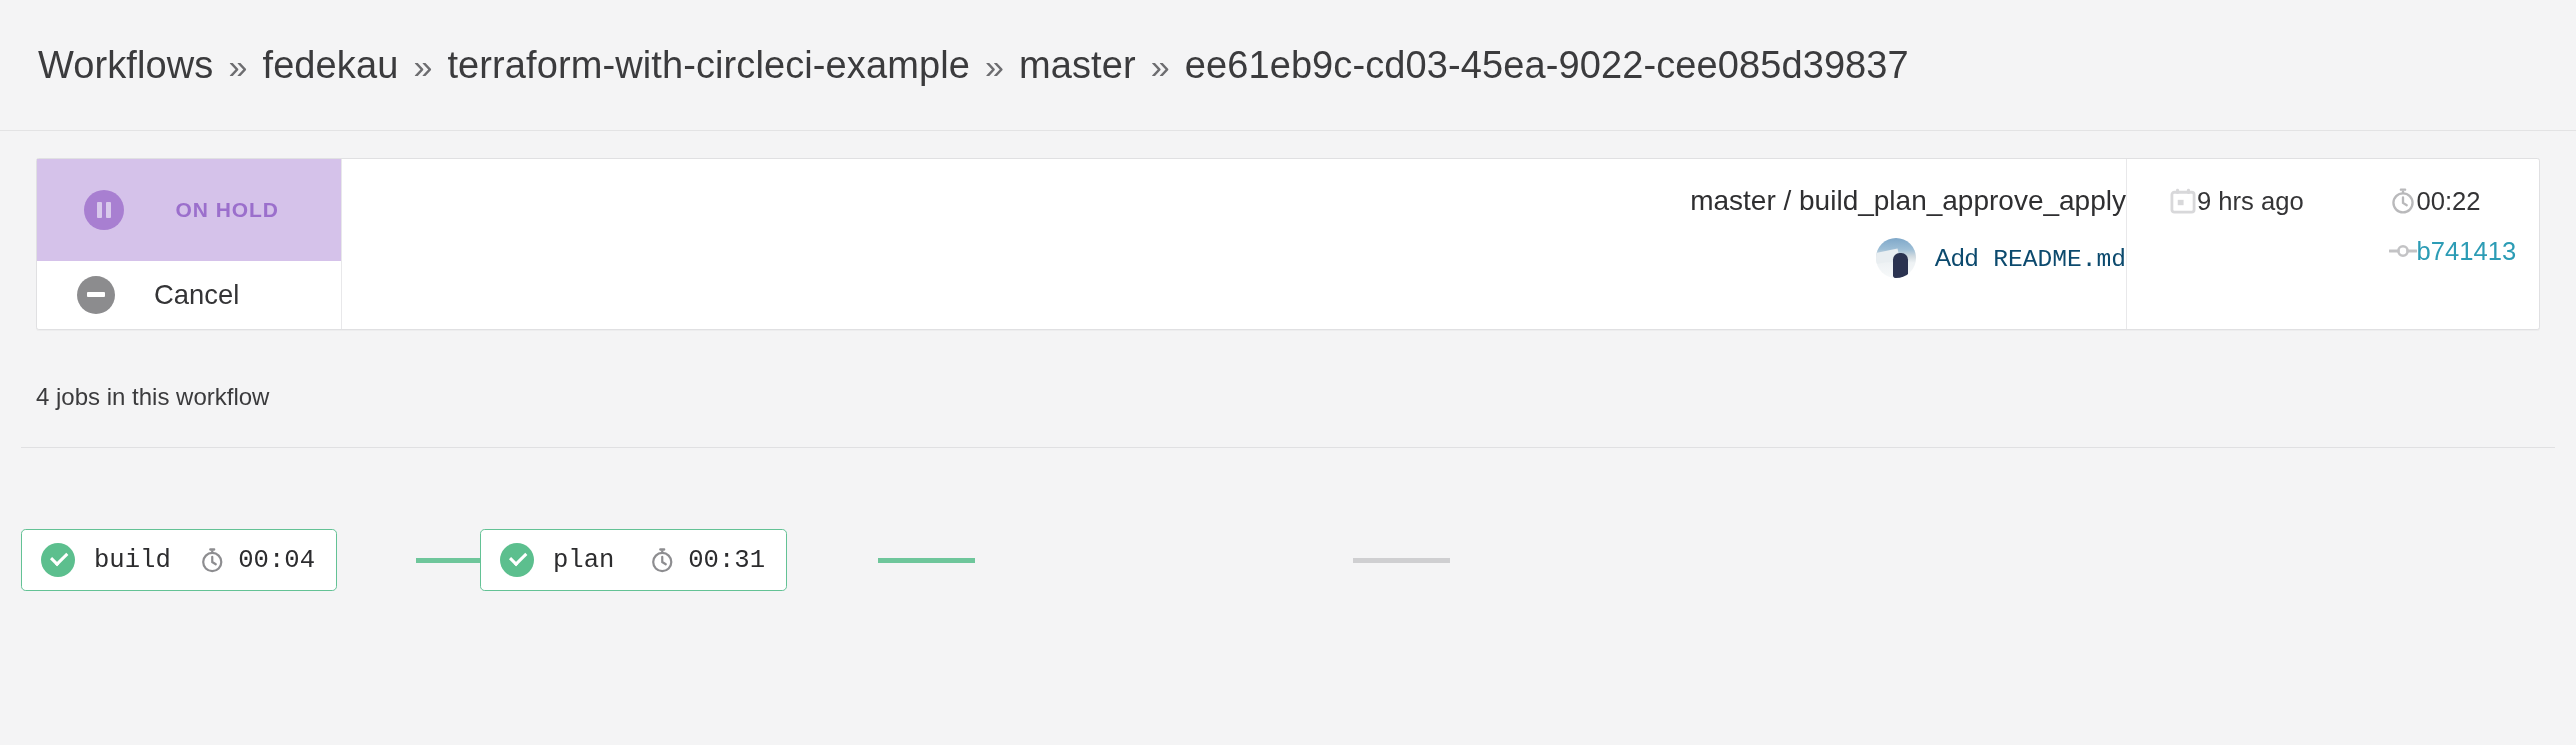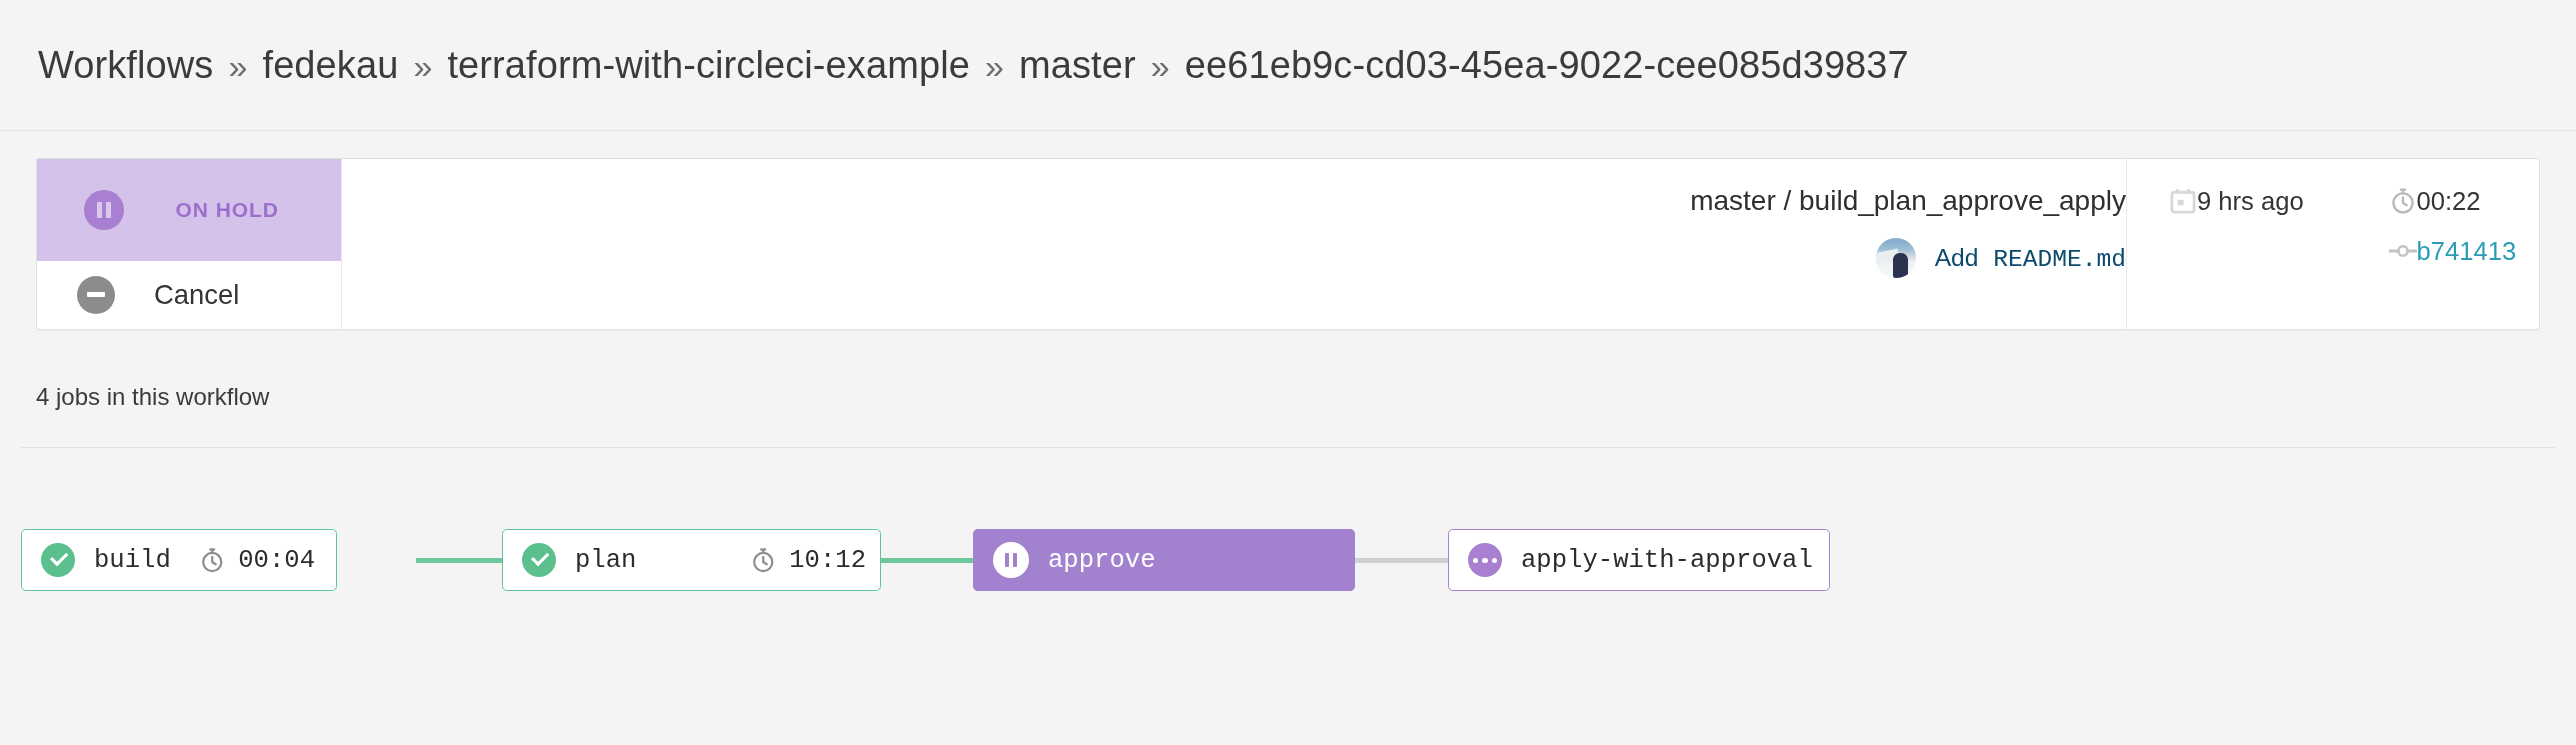--- a/index.html
+++ b/index.html
@@ -373,45 +373,30 @@
       <svg class="ico" width="26.5" height="26.5" viewBox="0 0 24 24">
         <circle cx="12" cy="13.6" r="8.2" fill="none" stroke="#8d8d90" stroke-width="2"></circle>
         <rect x="9.2" y="1.2" width="5.6" height="2.1" rx="1" fill="#8d8d90"></rect>
         <rect x="11" y="3" width="2" height="2.6" fill="#8d8d90"></rect>
         <path d="M12 9 L12 13.6 L15.2 15.6" fill="none" stroke="#8d8d90" stroke-width="2" stroke-linecap="round"></path>
       </svg>
       <span>00:04</span>
     </span>
   </div>
 
-  <div class="node success" id="node-1" style="left:502px;width:379px;padding:0 14px 0 19px;">
+  <div class="node success" id="node-1" style="left:480px;width:307px;padding:0 21px 0 19px;">
     <span class="check-circle"></span>
     <span class="label" style="margin-left:19px;">plan</span>
     <span class="dur">
       <svg class="ico" width="26.5" height="26.5" viewBox="0 0 24 24">
         <circle cx="12" cy="13.6" r="8.2" fill="none" stroke="#8d8d90" stroke-width="2"></circle>
         <rect x="9.2" y="1.2" width="5.6" height="2.1" rx="1" fill="#8d8d90"></rect>
         <rect x="11" y="3" width="2" height="2.6" fill="#8d8d90"></rect>
         <path d="M12 9 L12 13.6 L15.2 15.6" fill="none" stroke="#8d8d90" stroke-width="2" stroke-linecap="round"></path>
       </svg>
-      <span>10:12</span>
+      <span>00:31</span>
     </span>
   </div>
 
-  <div class="node hold" id="node-2" style="left:973px;width:382px;padding:0 21px 0 19px;">
-    <span class="pause-white">
-        <i></i>
-        <i></i>
-      </span>
-    <span class="label" style="margin-left:19px;">approve</span>
-  </div>
-
-  <div class="node blocked" id="node-3" style="left:1448px;width:382px;padding:0 21px 0 19px;">
-    <span class="dots-circle">
-        <i></i>
-        <i></i>
-        <i></i>
-      </span>
-    <span class="label" style="margin-left:19px;">apply-with-approval</span>
-  </div>
+
 
 </div>
 
 
 </body></html>

